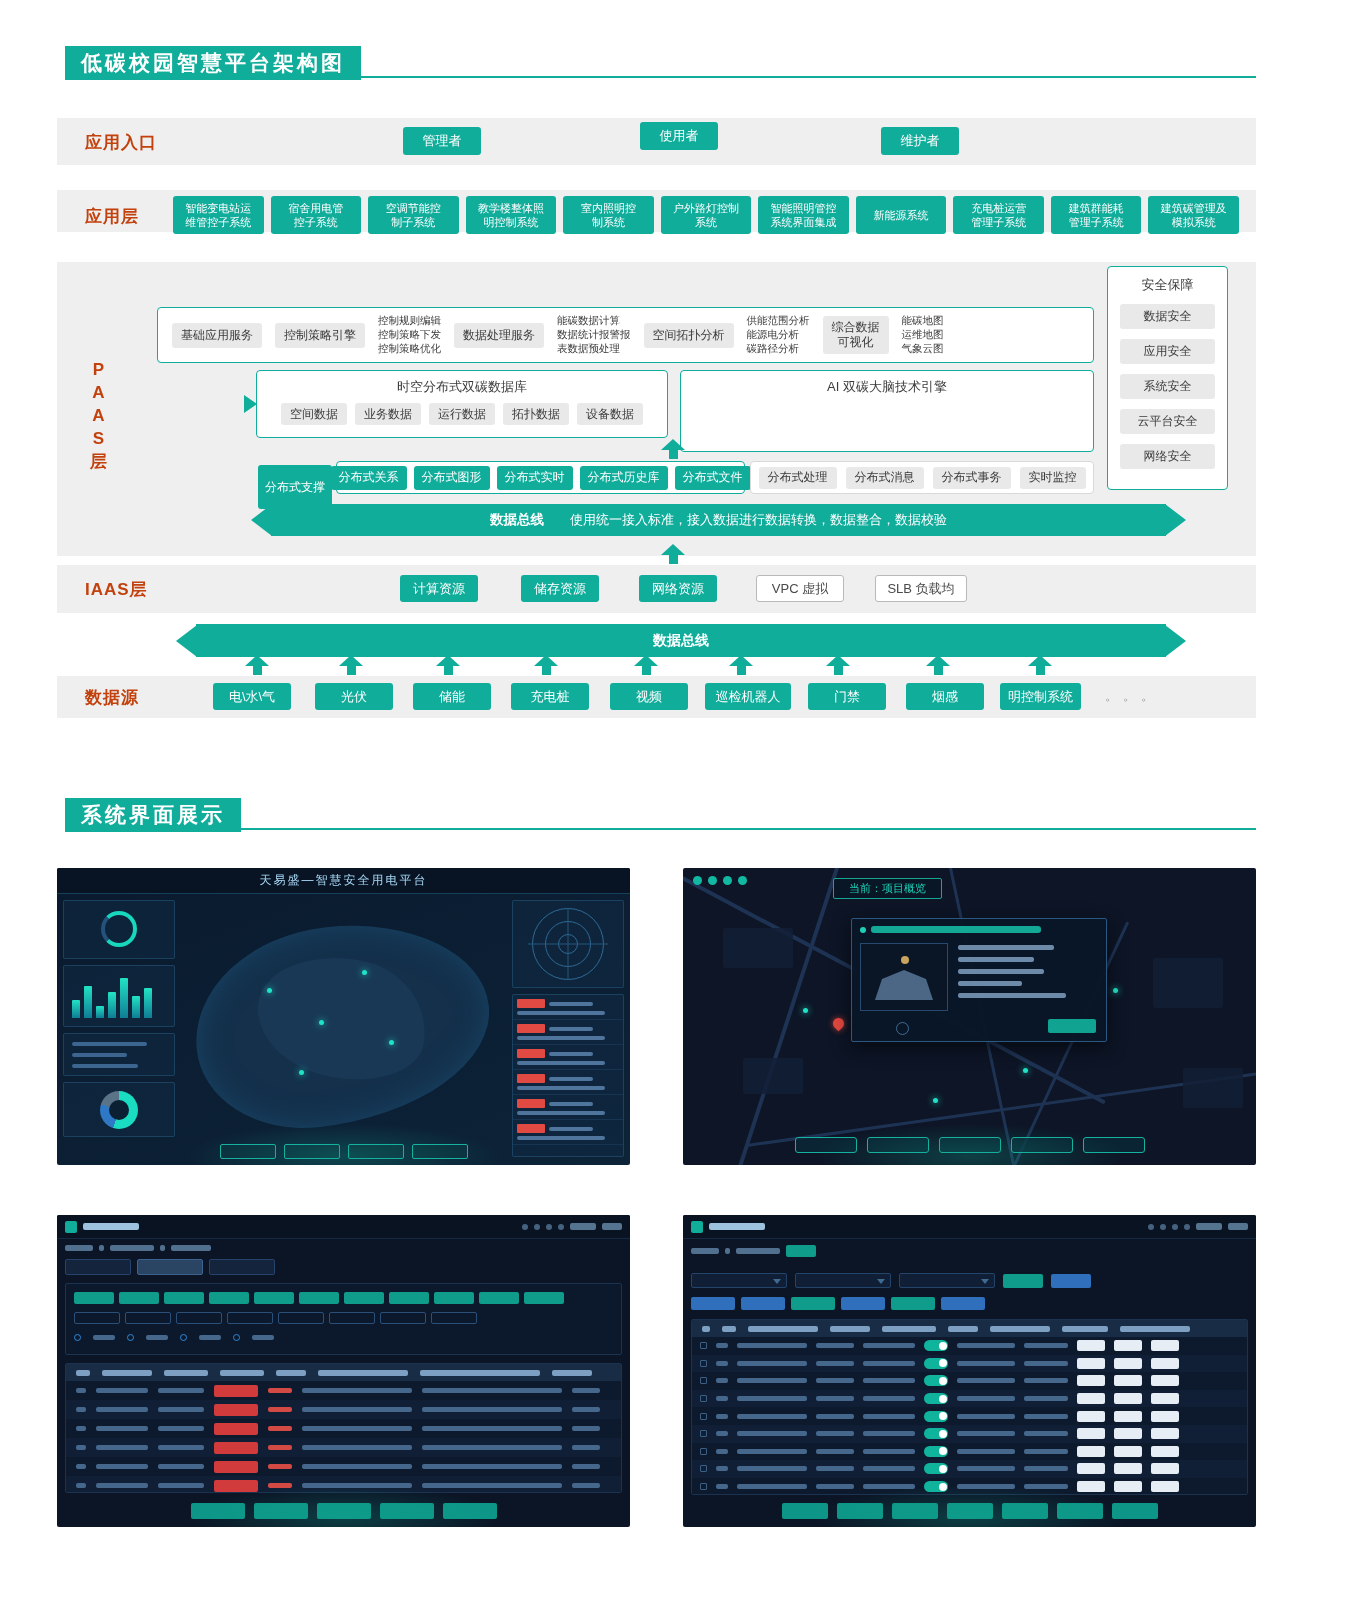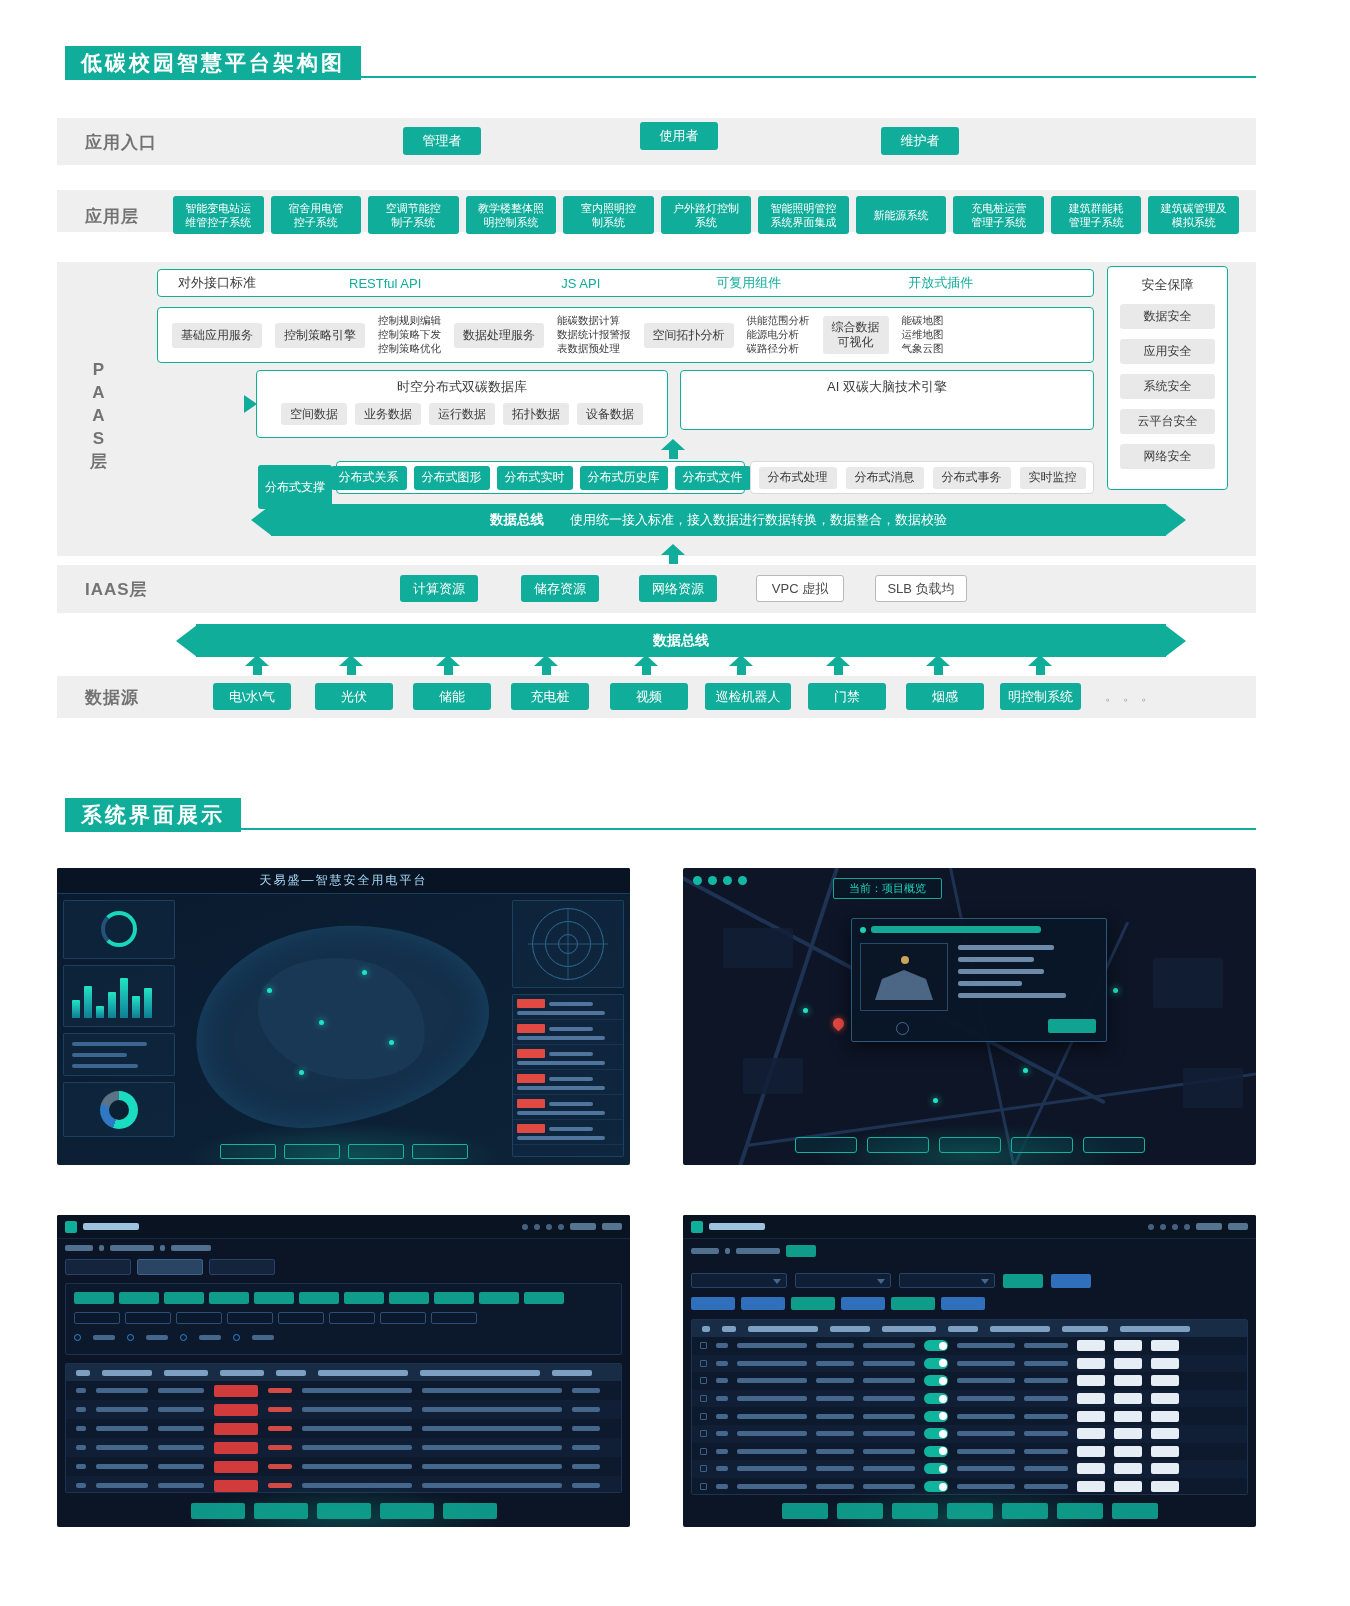--- a/index.html
+++ b/index.html
@@ -2,21 +2,21 @@
 <html><head>
 <meta charset="utf-8">
 <style>
 :root{--teal:#10ad9b;--ink:#3b3b3b;--band:#efeff0;--chip:#e9e9e9;}
 *{box-sizing:border-box;margin:0;padding:0}
 html,body{background:#fff}
 body{width:1350px;height:1606px;position:relative;font-family:"Liberation Sans","DejaVu Sans",sans-serif;overflow:hidden}
 .badge{position:absolute;background:var(--teal);color:#fff;font-weight:bold;font-size:21px;letter-spacing:3px;padding:3px 16px;white-space:nowrap}
 .hline{position:absolute;height:2px;background:var(--teal)}
 .band{position:absolute;left:57px;width:1199px;background:var(--band)}
-.bandlabel{position:absolute;font-size:17px;font-weight:bold;color:#737373;letter-spacing:1px;white-space:pre-line;line-height:23px}
+.bandlabel{position:absolute;font-size:17px;font-weight:bold;color:#c2410c;letter-spacing:1px;white-space:pre-line;line-height:23px}
 .tbtn{position:absolute;background:var(--teal);color:#fff;font-size:13px;display:flex;align-items:center;justify-content:center;border-radius:3px;white-space:nowrap}
 .appwrap{position:absolute;left:116px;top:6px;width:1066px;display:flex;gap:7px}
 .appbox{flex:1;background:var(--teal);color:#fff;font-size:11px;line-height:1.3;display:flex;align-items:center;justify-content:center;text-align:center;border-radius:3px;white-space:pre-line;padding:3px 1px;min-height:38px}
 .obox{position:absolute;background:#fff;border:1px solid var(--teal);border-radius:4px}
 .chip{background:var(--chip);color:var(--ink);font-size:12px;display:flex;align-items:center;justify-content:center;border-radius:3px;padding:0 9px;height:25px;white-space:pre-line;text-align:center;line-height:1.25}
 .chip.sm{height:22px}
 .detail{font-size:10.5px;color:var(--ink);line-height:1.32;white-space:pre-line}
 .tchip{background:var(--teal);color:#fff;font-size:12px;display:flex;align-items:center;justify-content:center;border-radius:3px;padding:0 8px;height:24px;white-space:nowrap}
 .if-item{font-size:13px;color:var(--teal);white-space:nowrap}
 .oboxtitle{text-align:center;font-size:13px;color:var(--ink);margin-top:7px}
@@ -175,27 +175,20 @@
   </div>
 </div>
 
 <div class="band" style="top:262px;height:294px">
   <div class="bandlabel" style="left:30px;top:96px;width:24px;text-align:center">P
 A
 A
 S
 层</div>
 
-  <div class="obox" style="left:100px;top:7px;width:937px;height:28px;display:flex;align-items:center;padding:0 20px">
-    <span style="font-size:13px;color:var(--ink);white-space:nowrap">对外接口标准</span>
-    <span class="if-item" style="margin-left:93px">RESTful API</span>
-    <span class="if-item" style="margin-left:140px">JS API</span>
-    <span class="if-item" style="margin-left:116px">可复用组件</span>
-    <span class="if-item" style="margin-left:127px">开放式插件</span>
-  </div>
 
   <div class="obox" style="left:1050px;top:4px;width:121px;height:224px">
     <div class="sectitle">安全保障</div>
     <div class="chip secchip">数据安全</div>
     <div class="chip secchip">应用安全</div>
     <div class="chip secchip">系统安全</div>
     <div class="chip secchip">云平台安全</div>
     <div class="chip secchip">网络安全</div>
   </div>
 
@@ -226,21 +219,21 @@
     <div class="oboxtitle">时空分布式双碳数据库</div>
     <div class="chiprow">
       <div class="chip sm">空间数据</div>
       <div class="chip sm">业务数据</div>
       <div class="chip sm">运行数据</div>
       <div class="chip sm">拓扑数据</div>
       <div class="chip sm">设备数据</div>
     </div>
   </div>
 
-  <div class="obox" style="left:623px;top:108px;width:414px;height:60px">
+  <div class="obox" style="left:623px;top:108px;width:414px;height:82px">
     <div class="oboxtitle">AI 双碳大脑技术引擎</div>
   </div>
 
   <div class="uparrow" style="left:604px;top:177px">
       <i class="tri"></i>
       <i class="stem"></i>
     </div>
 
   <div class="tbtn" style="left:201px;top:203px;width:74px;height:44px;font-size:12px">分布式支撑</div>
   <div class="obox" style="left:279px;top:199px;width:409px;height:33px;display:flex;align-items:center;justify-content:center;gap:7px">

